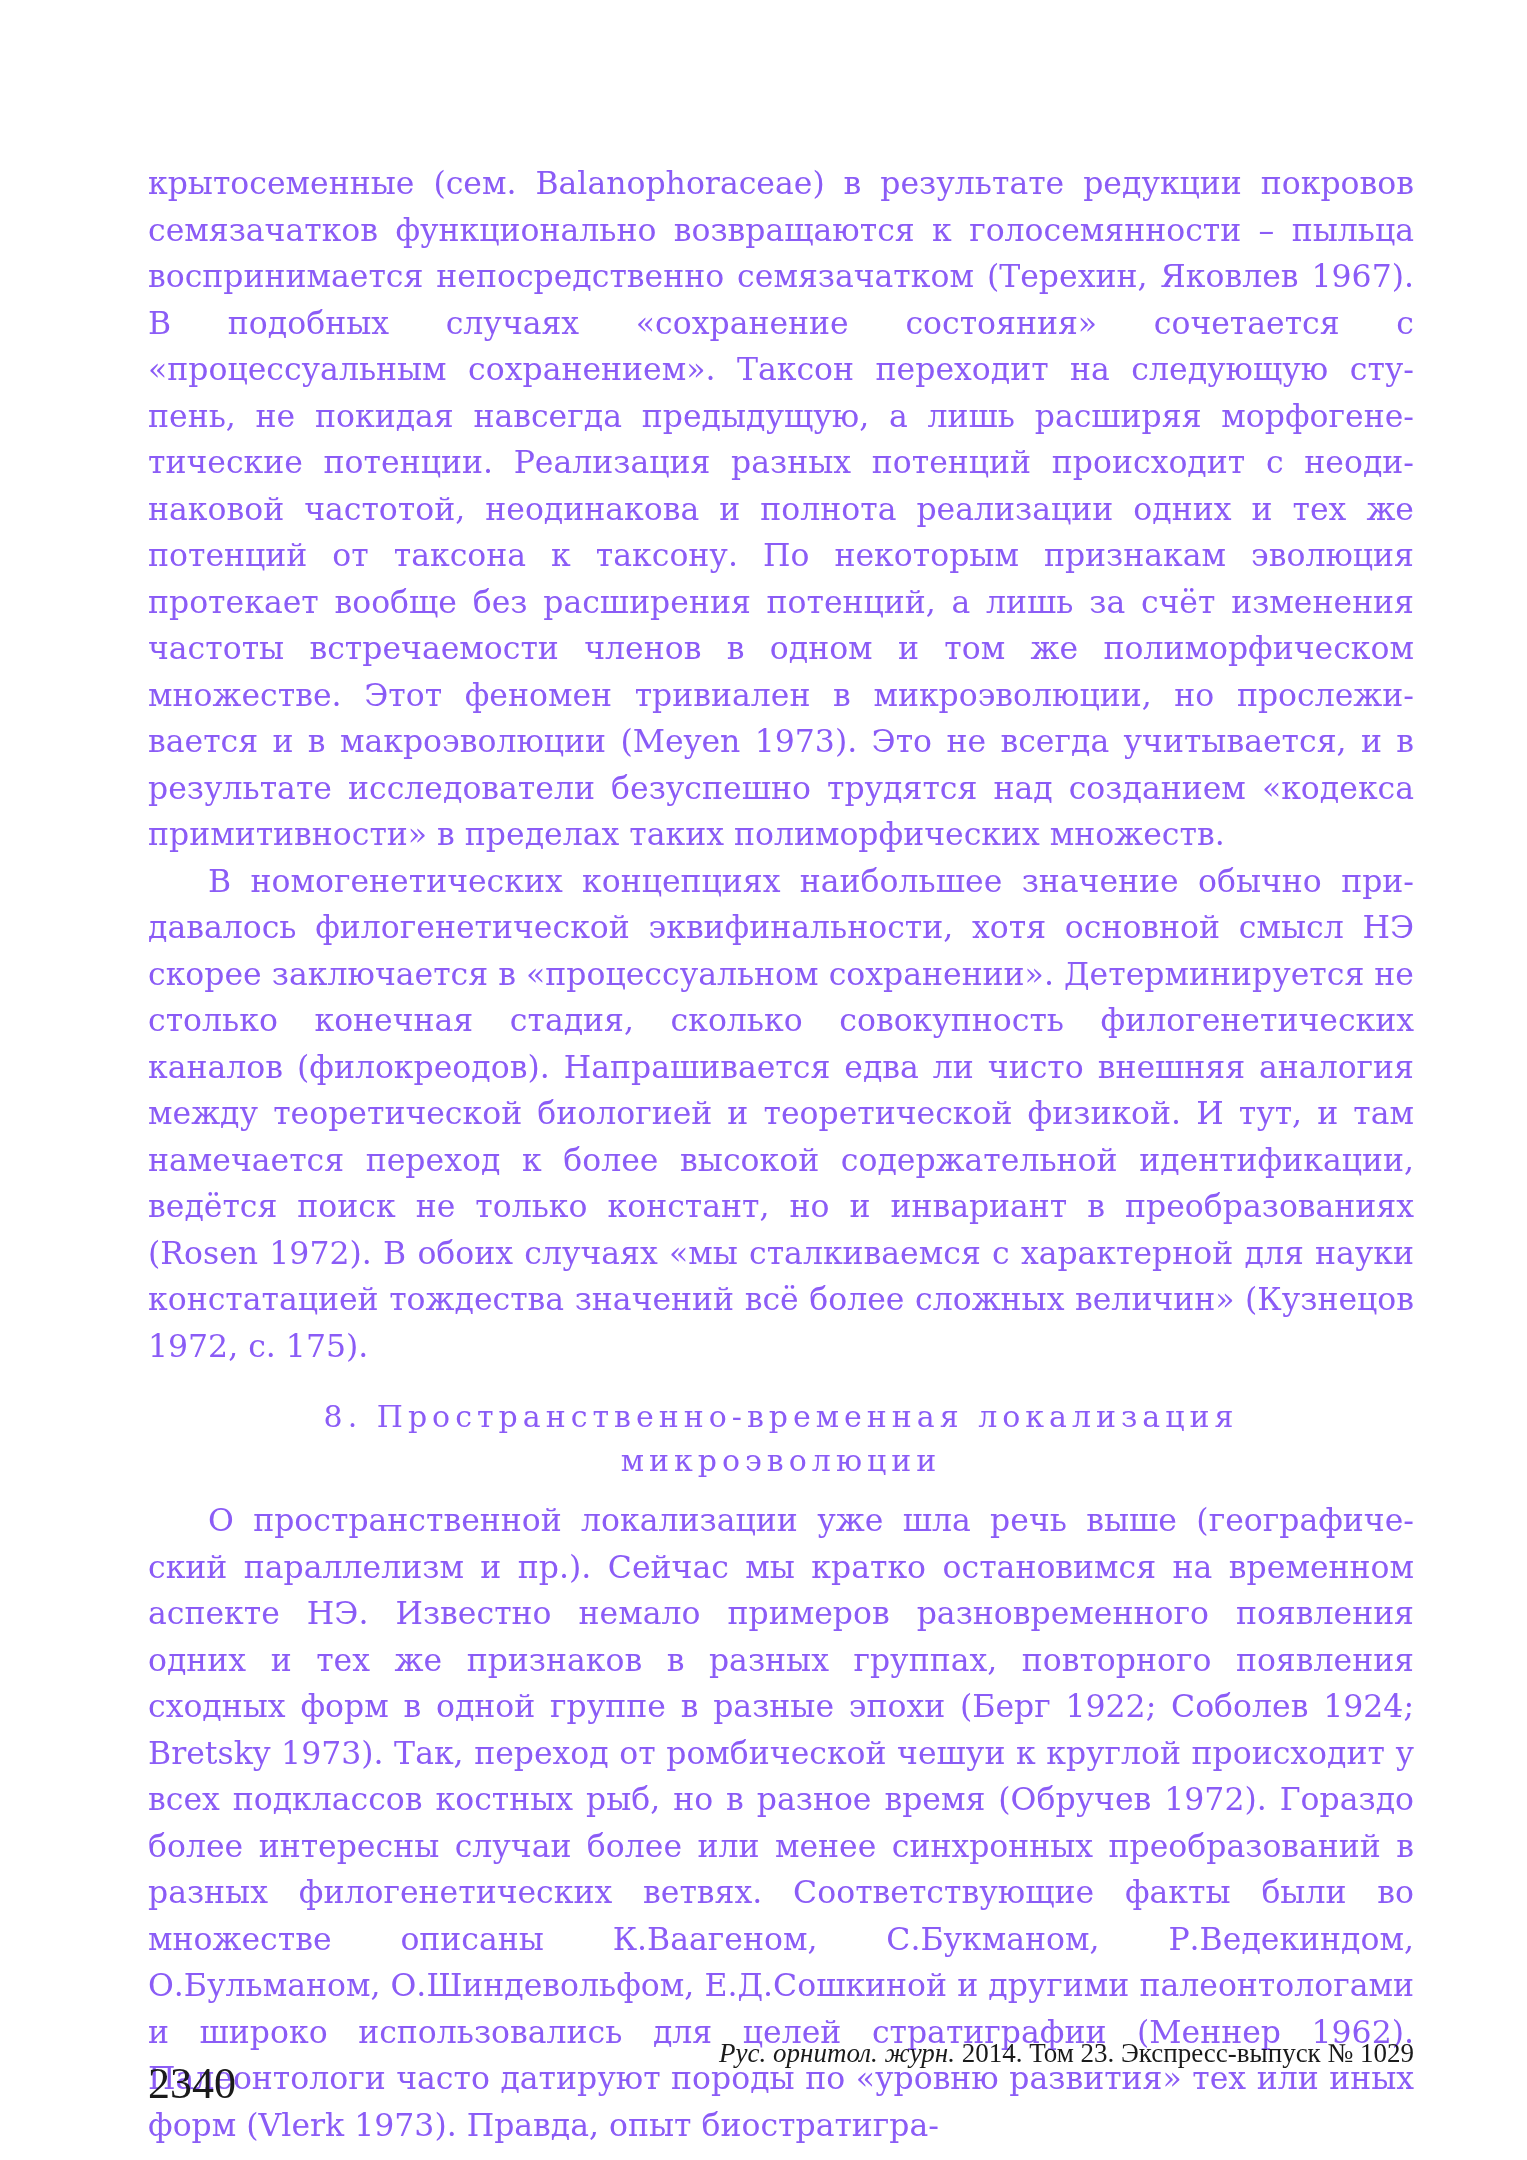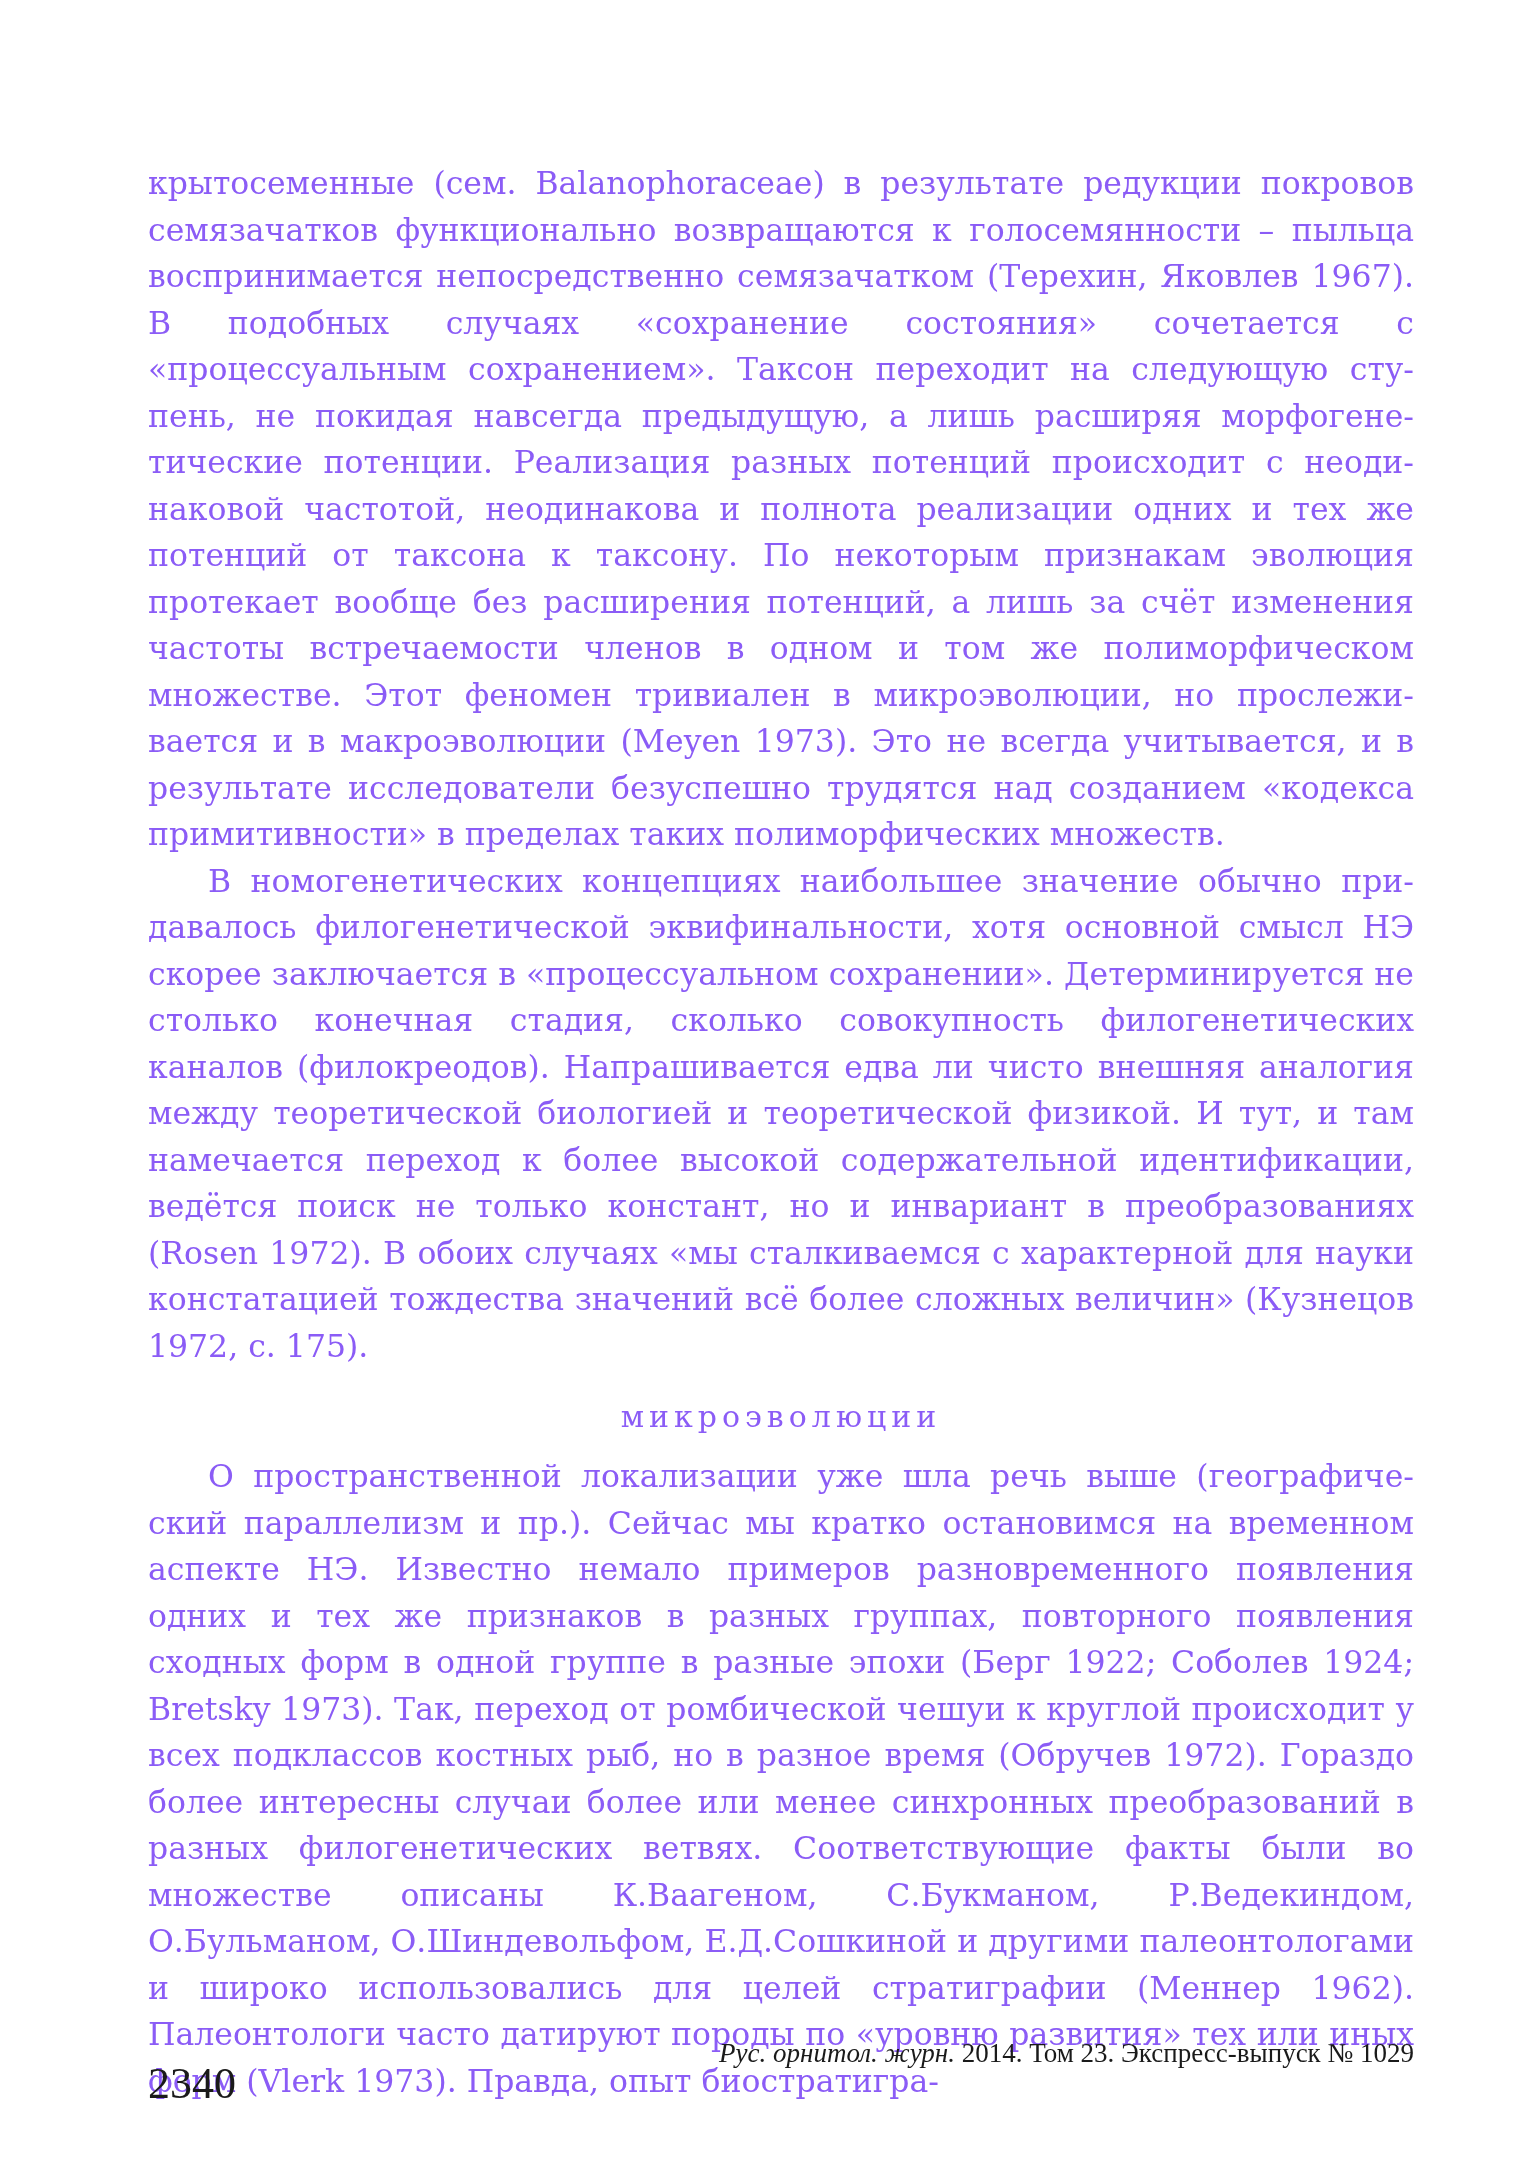--- a/index.html
+++ b/index.html
@@ -26,20 +26,21 @@
   .journal { position: absolute; right: 0; top: 12px; font-size: 27px; }
   .journal i { font-style: italic; }
 </style>
 </head>
 <body>
 
 <div class="page">
   <p class="para">крытосеменные (сем. Balanophoraceae) в результате редукции покро­вов семязачатков функционально возвращаются к голосемянности – пыльца воспринимается непосредственно семязачатком (Терехин, Яко­влев 1967). В подобных случаях «сохранение состояния» сочетается с «процессуальным сохранением». Таксон переходит на следующую сту­пень, не покидая навсегда предыдущую, а лишь расширяя морфогене­тические потенции. Реализация разных потенций происходит с неоди­наковой частотой, неодинакова и полнота реализации одних и тех же потенций от таксона к таксону. По некоторым признакам эволюция протекает вообще без расширения потенций, а лишь за счёт измене­ния частоты встречаемости членов в одном и том же полиморфическом множестве. Этот феномен тривиален в микроэволюции, но прослежи­вается и в макроэволюции (Meyen 1973). Это не всегда учитывается, и в результате исследователи безуспешно трудятся над созданием «ко­декса примитивности» в пределах таких полиморфических множеств.</p>
   <p class="para indent">В номогенетических концепциях наибольшее значение обычно при­давалось филогенетической эквифинальности, хотя основной смысл НЭ скорее заключается в «процессуальном сохранении». Детермини­руется не столько конечная стадия, сколько совокупность филогенети­ческих каналов (филокреодов). Напрашивается едва ли чисто внешняя аналогия между теоретической биологией и теоретической физикой. И тут, и там намечается переход к более высокой содержательной иден­тификации, ведётся поиск не только констант, но и инвариант в пре­образованиях (Rosen 1972). В обоих случаях «мы сталкиваемся с ха­рактерной для науки констатацией тождества значений всё более сложных величин» (Кузнецов 1972, с. 175).</p>
   <div class="heading">
+    <span>8. Пространственно-временная локализация</span>
     <span>микроэволюции</span>
   </div>
   <p class="para indent">О пространственной локализации уже шла речь выше (географиче­ский параллелизм и пр.). Сейчас мы кратко остановимся на времен­ном аспекте НЭ. Известно немало примеров разновременного появле­ния одних и тех же признаков в разных группах, повторного появле­ния сходных форм в одной группе в разные эпохи (Берг 1922; Соболев 1924; Bretsky 1973). Так, переход от ромбической чешуи к круглой происходит у всех подклассов костных рыб, но в разное время (Обручев 1972). Гораздо более интересны случаи более или менее синхронных преобразований в разных филогенетических ветвях. Соответствующие факты были во множестве описаны К.Ваагеном, С.Букманом, Р.Веде­киндом, О.Бульманом, О.Шиндевольфом, Е.Д.Сошкиной и другими палеонтологами и широко использовались для целей стратиграфии (Меннер 1962). Палеонтологи часто датируют породы по «уровню раз­вития» тех или иных форм (Vlerk 1973). Правда, опыт биостратигра-</p>
 </div>
 
 <div class="footer">
   <span class="page-num">2340</span>
   <span class="journal"><i>Рус. орнитол. журн.</i><span> 2014. Том 23. Экспресс-выпуск № 1029</span></span>
 </div>
 

